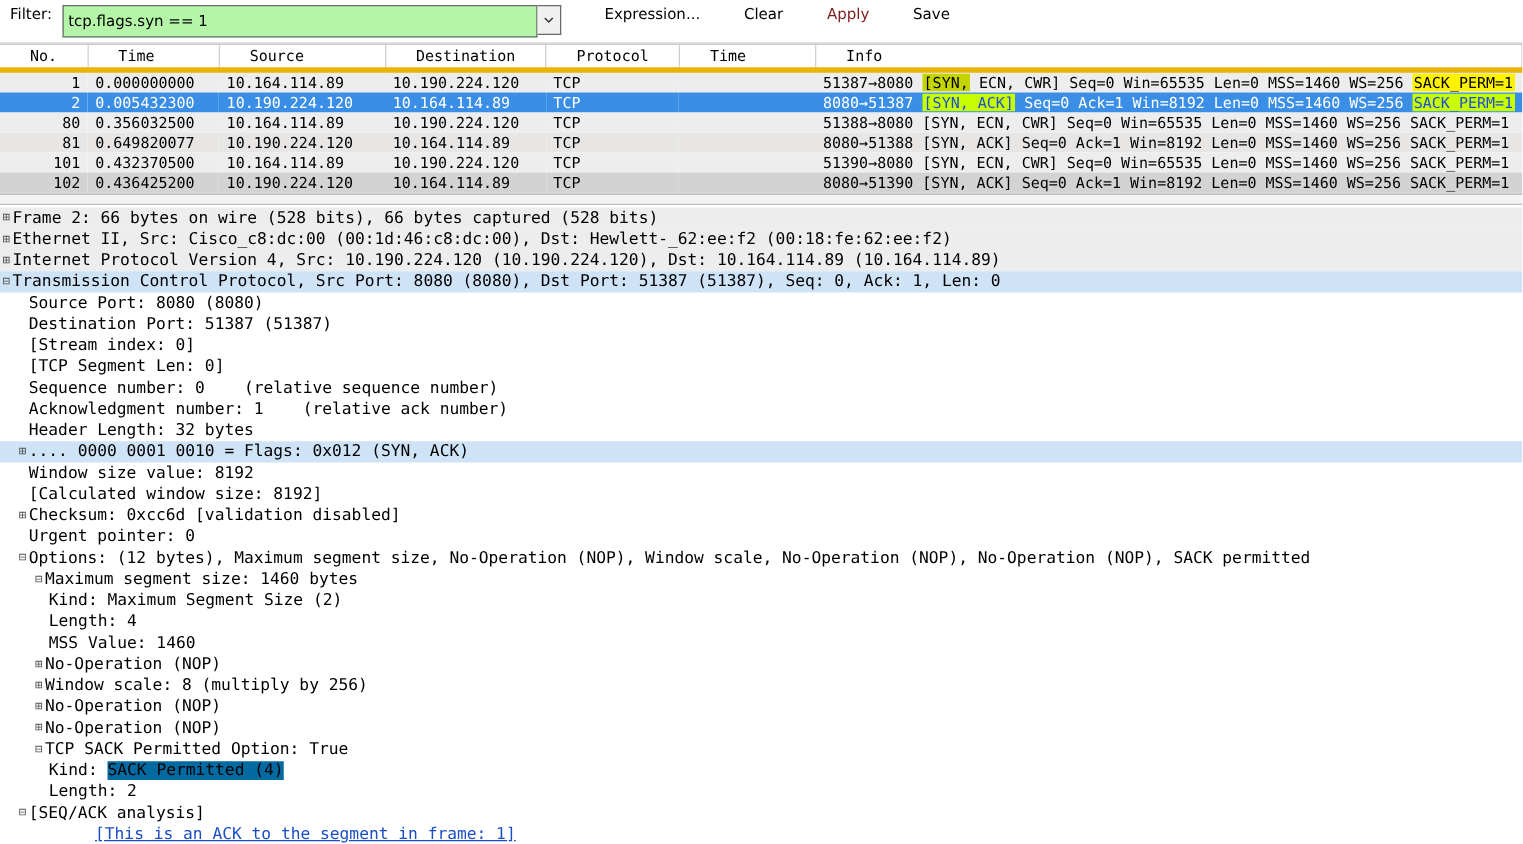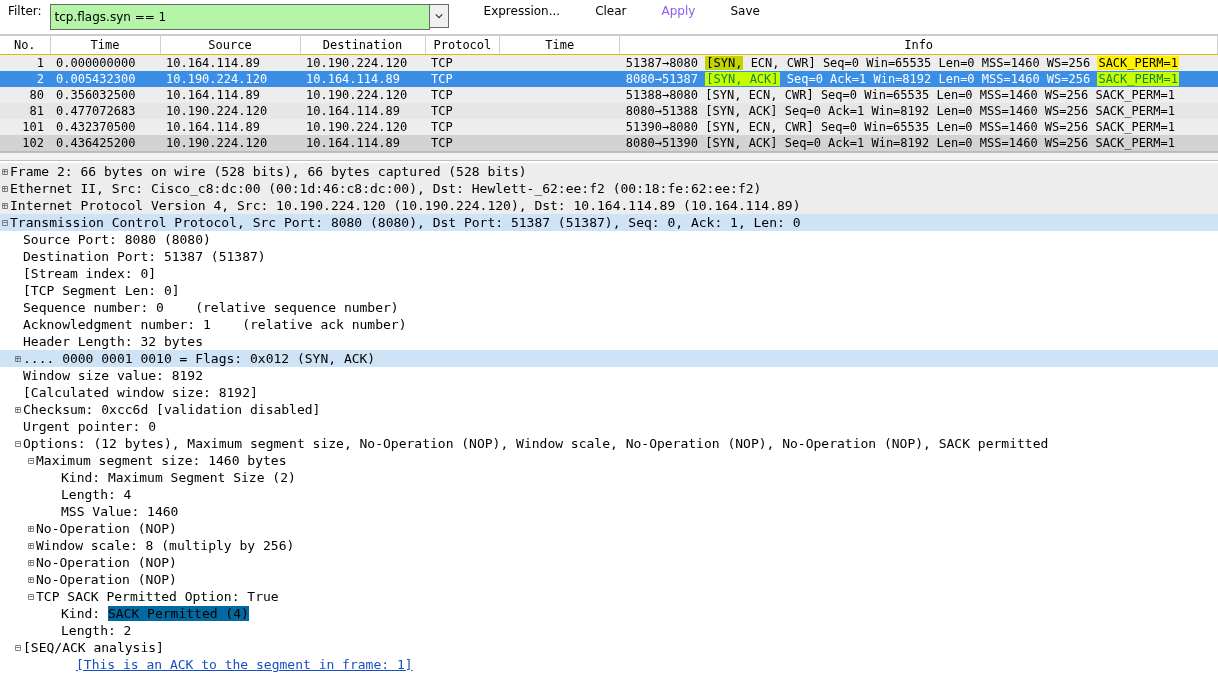--- a/index.html
+++ b/index.html
@@ -4,50 +4,50 @@
 <style>
   html,body{margin:0;padding:0;font-family:"Segoe UI","DejaVu Sans",Arial,sans-serif;font-size:12px;background:#fff;color:#000;}
   .mono{font-family:"DejaVu Sans Mono","Consolas","Lucida Console",monospace;}
   
   .filterbar{display:flex;align-items:flex-start;gap:8px;padding:4px 8px;border-bottom:1px solid #ccc;}
   .filterbar .lbl{font-weight:normal;}
   .filter-input{background:#b4f5a8;border:1px solid #6a6a6a;height:20px;padding:2px 4px;width:370px;font:inherit;}
   .filter-dd{border:1px solid #6a6a6a;border-left:none;height:22px;width:18px;display:flex;align-items:center;justify-content:center;background:#f0f0f0;cursor:pointer;}
   .filter-dd svg{width:8px;height:8px;}
   .linkbtn{cursor:pointer;color:#000;margin-left:27px;}
-  .linkbtn.dis{color:#8b5cf6;cursor:default;}
+  .linkbtn.dis{color:#7f1d1d;cursor:default;}
   
   .plist{border-top:1px solid #ccc;border-bottom:1px solid #bbb;overflow-x:auto;}
   table.pkt{border-collapse:collapse;width:1218px;}
-  table.pkt th{ text-align:center;font-weight:normal;border-right:1px solid #d0d0d0;border-bottom:1px solid #eab308;padding:2px 8px;background:#fff;white-space:nowrap;}
+  table.pkt th{ text-align:left;font-weight:normal;border-right:1px solid #d0d0d0;border-bottom:4px solid #eab308;padding:2px 24px;background:#fff;white-space:nowrap;}
   table.pkt td{padding:1px 6px;white-space:nowrap;border:0;}
   tr.row-gray{background:#ededed;}
   tr.row-sel{background:#3a8ee6;color:#fff;}
   tr.row-lgray{background:#e8e6e5;}
   tr.row-edge{background:#d3d3d3;}
   .hl-olive{background:#c3d400;color:#000;padding:0 1px;}
-  .hl-lime{background:#c8ff00;color:#15803d;padding:0 1px;}
+  .hl-lime{background:#c8ff00;color:#1d4ed8;padding:0 1px;}
   .hl-yel{background:#fff200;color:#000;padding:0 1px;}
   .num{ text-align:right;}
   
   col.c-no{width:50px;} col.c-time{width:110px;} col.c-src{width:140px;} col.c-dst{width:125px;}
   col.c-proto{width:55px;} col.c-time2{width:120px;} col.c-info{}
   
   .split{height:7px;background:#f3f3f3;border-top:1px solid #c0c0c0;border-bottom:1px solid #c0c0c0;cursor:ns-resize;}
   
   .details{padding:2px 0 10px 0;overflow:auto;}
   .tree{font-family:"DejaVu Sans Mono","Consolas","Lucida Console",monospace;font-size:13px;line-height:17px;}
   .node{display:flex;align-items:flex-start;white-space:pre;}
   .tw{width:10px;text-align:center;cursor:pointer;user-select:none;color:#555;font-size:10px;}
   .tw:empty::before{content:"\00a0";}
   .bg-hdr{background:#ededed;}
   .bg-sel{background:#cfe3f7;}
   .yelbox{background:#0369a1;}
   .linklike{color:#1a4ec4;text-decoration:underline;margin-left:40px;}
-  .ind0{padding-left:0;} .ind1{padding-left:13px;} .ind2{padding-left:26px;} .ind3{padding-left:29px;margin-left:22px;}
+  .ind0{padding-left:0;} .ind1{padding-left:13px;} .ind2{padding-left:26px;} .ind3{padding-left:29px;}
 </style>
 </head>
 <body>
 
 <div class="filterbar">
   <span class="lbl">Filter:</span>
   <div style="display:flex;">
     <input class="filter-input mono" value="tcp.flags.syn == 1" style="">
     <div class="filter-dd">
       <svg viewBox="0 0 10 10">
@@ -106,21 +106,21 @@
           <td class="num">80</td>
           <td>0.356032500</td>
           <td>10.164.114.89</td>
           <td>10.190.224.120</td>
           <td>TCP</td>
           <td></td>
           <td>51388→8080 <span>[SYN,</span> ECN, CWR]  Seq=0 Win=65535 Len=0 MSS=1460 WS=256 <span>SACK_PERM=1</span></td>
         </tr>
         <tr class="row-lgray">
           <td class="num">81</td>
-          <td>0.477072683</td>
+          <td>0.649820077</td>
           <td>10.190.224.120</td>
           <td>10.164.114.89</td>
           <td>TCP</td>
           <td></td>
           <td>8080→51388 <span>[SYN,</span> ACK] Seq=0 Ack=1 Win=8192 Len=0 MSS=1460 WS=256 <span>SACK_PERM=1</span></td>
         </tr>
         <tr class="row-gray">
           <td class="num">101</td>
           <td>0.432370500</td>
           <td>10.164.114.89</td>

